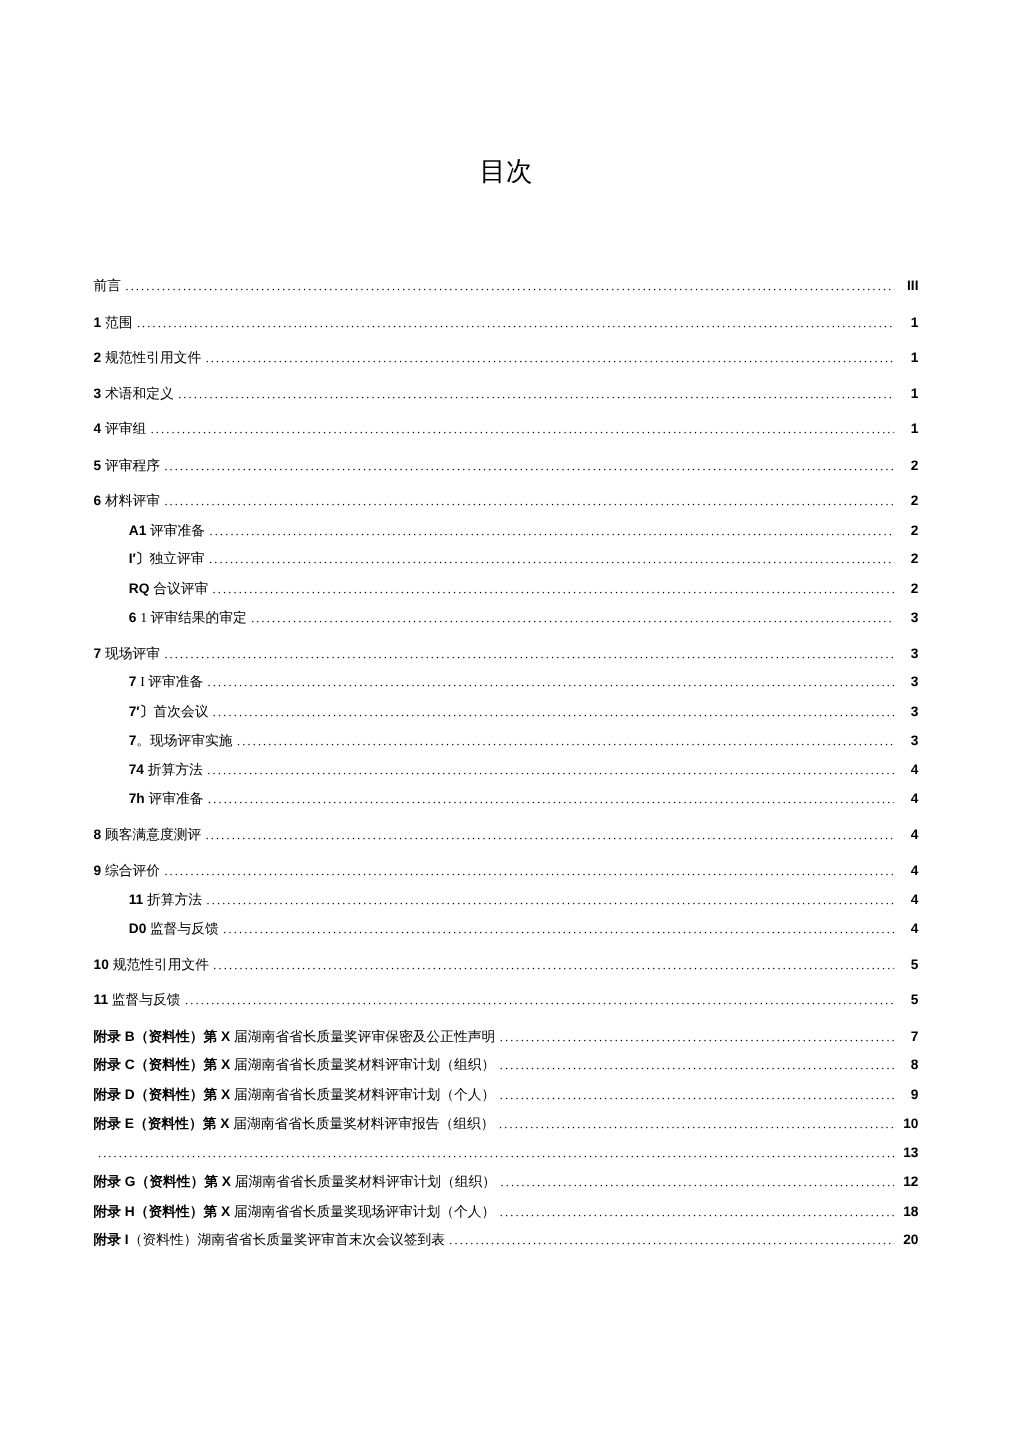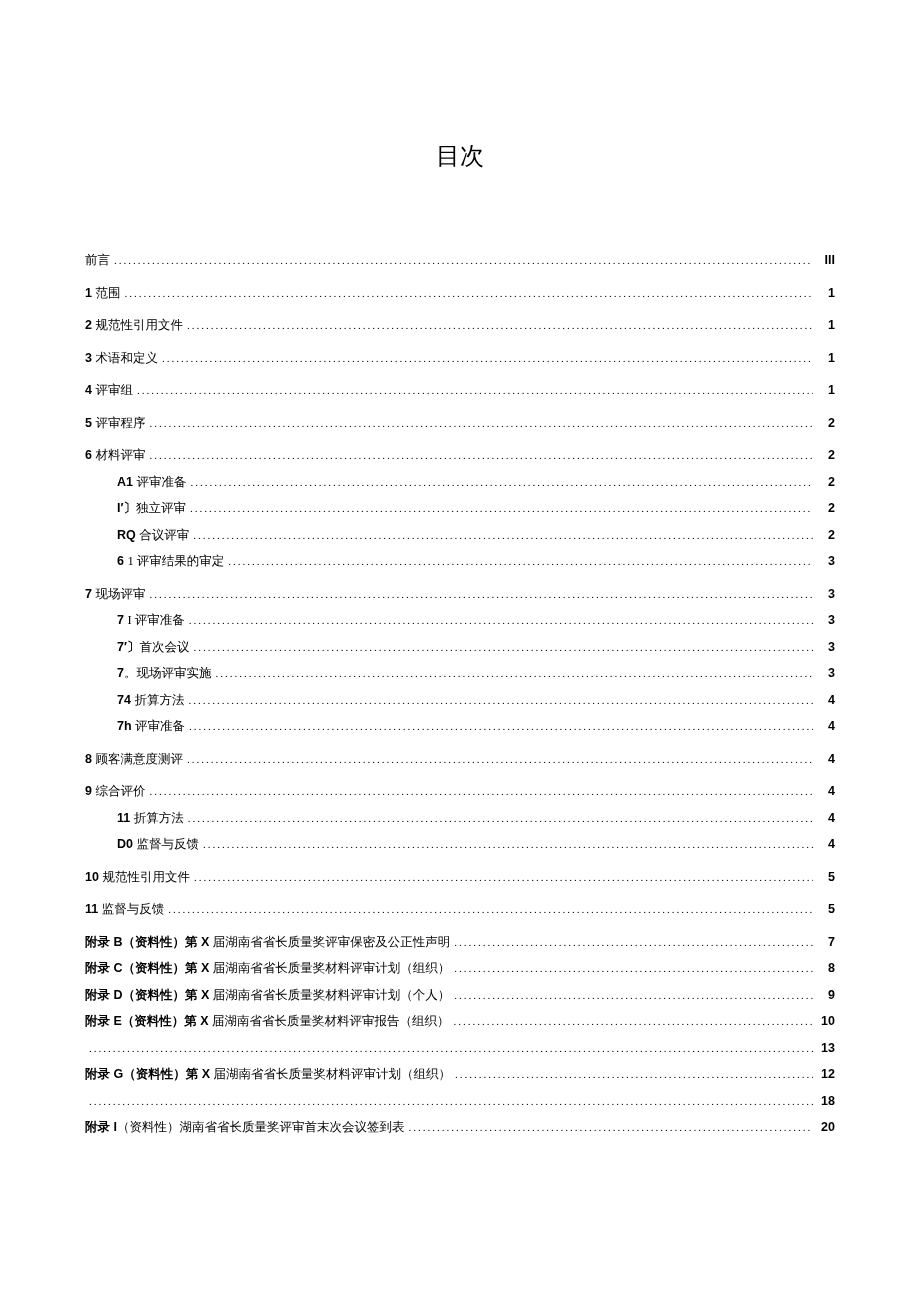--- a/index.html
+++ b/index.html
@@ -217,20 +217,21 @@
     <div class="toc-entry">
       <span class="toc-dots"></span>
       <span class="toc-page">13</span>
     </div>
     <div class="toc-entry">
       <span class="toc-label"><span class="bold">附录 G（资料性）第 X </span><span>届湖南省省长质量奖材料评审计划（组织）</span></span>
       <span class="toc-dots"></span>
       <span class="toc-page">12</span>
     </div>
     <div class="toc-entry">
+      <span class="toc-label"><span class="bold">附录 H（资料性）第 X </span><span>届湖南省省长质量奖现场评审计划（个人）</span></span>
       <span class="toc-dots"></span>
       <span class="toc-page">18</span>
     </div>
     <div class="toc-entry">
       <span class="toc-label"><span class="bold">附录 I</span><span>（资料性）湖南省省长质量奖评审首末次会议签到表</span></span>
       <span class="toc-dots"></span>
       <span class="toc-page">20</span>
     </div>
   </div>
 

